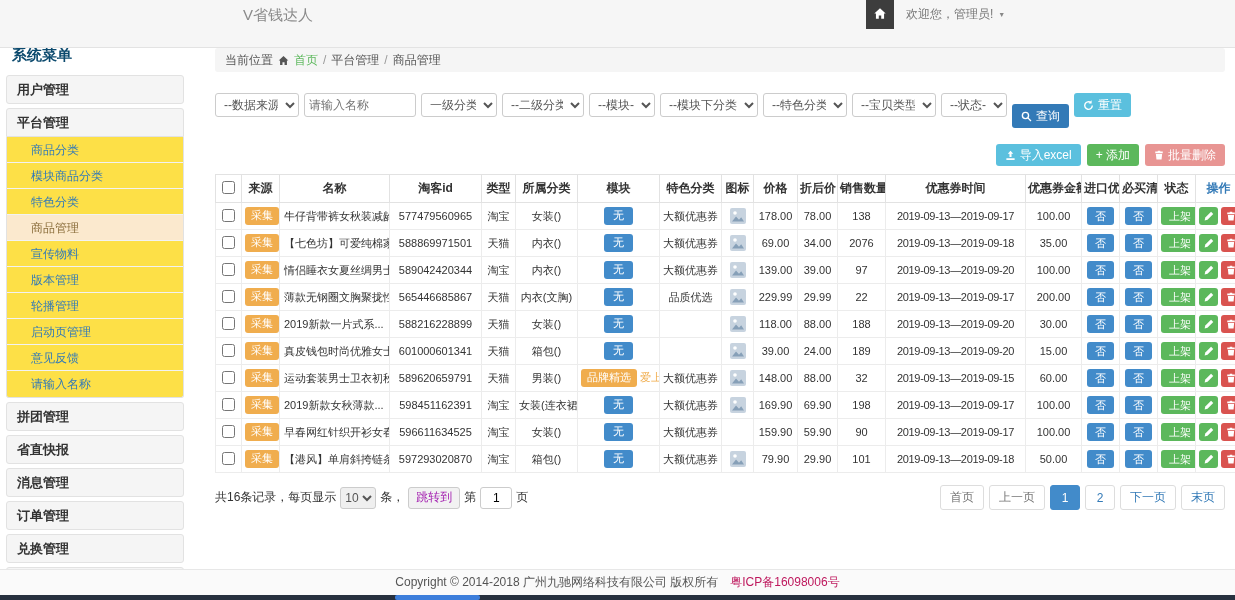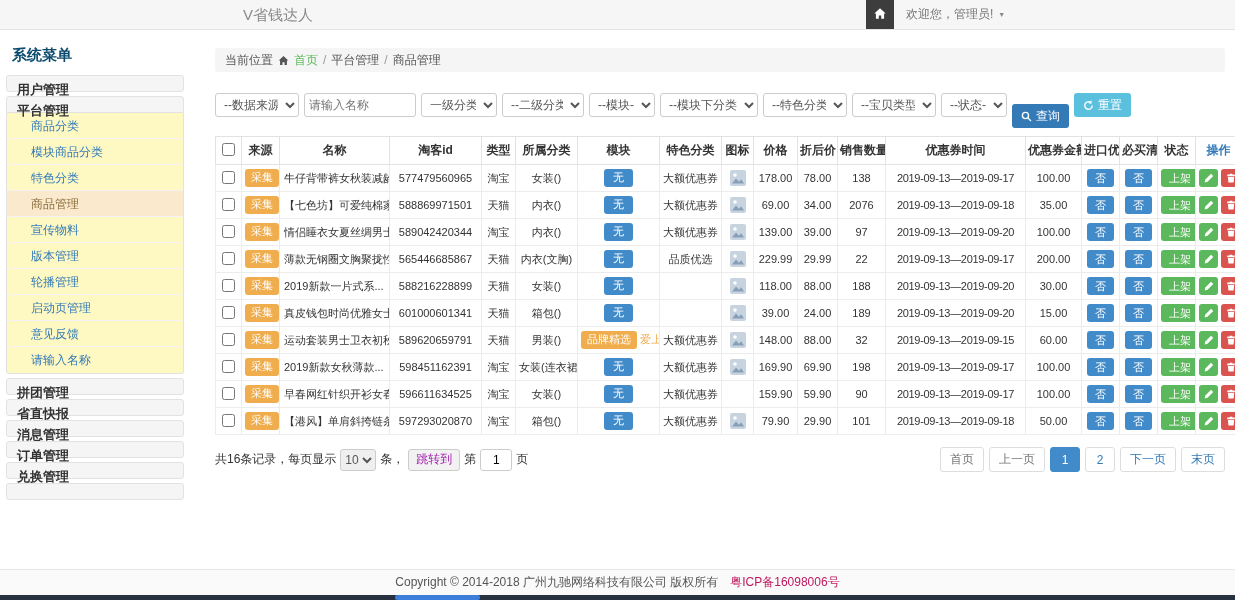--- a/index.html
+++ b/index.html
@@ -1,32 +1,32 @@
 <!DOCTYPE html>
 <html><head>
 <meta charset="utf-8">
 <style>
   *{box-sizing:border-box;margin:0;padding:0;}
   html,body{width:1235px;height:600px;}
   body{position:relative;overflow:hidden;font-family:"Liberation Sans","DejaVu Sans",sans-serif;font-size:12px;color:#333;background:#fff;}
   button{font-family:inherit;}
   
-  .topbar{position:absolute;top:0;left:0;right:0;height:30px;background:#f6f6f6;border-bottom:1px solid #e3e3e3;z-index:5;}
+  .topbar{position:absolute;top:0;left:0;right:0;height:48px;background:#f6f6f6;border-bottom:1px solid #e3e3e3;z-index:5;}
   .brand{position:absolute;left:243px;top:0;line-height:29px;font-size:15px;color:#8a8a8a;}
   .topbar-right{position:absolute;left:866px;top:0;height:29px;display:flex;align-items:stretch;}
   .home-btn{width:28px;background:#3d3d3d;display:flex;align-items:center;justify-content:center;cursor:pointer;}
   .welcome{display:flex;align-items:center;gap:5px;padding:0 12px;color:#777;cursor:pointer;}
   .caret{font-size:7px;color:#888;}
   
   .sidebar{position:absolute;top:30px;left:0;width:190px;bottom:31px;background:#fff;overflow:hidden;z-index:1;}
   .side-title{padding:16px 12px 10px;font-size:15px;font-weight:bold;color:#0c4a6e;}
   .side-group{margin:0 6px 4px;}
-  .side-group-header{height:17px;line-height:28px;padding-left:10px;background:#f5f5f5;border:1px solid #e2e2e2;border-radius:3px;font-size:13px;font-weight:bold;color:#333;cursor:pointer;}
+  .side-group-header{height:29px;line-height:28px;padding-left:10px;background:#f5f5f5;border:1px solid #e2e2e2;border-radius:3px;font-size:13px;font-weight:bold;color:#333;cursor:pointer;}
   .side-group.open .side-group-header{border-radius:3px 3px 0 0;}
-  .side-sub{border:1px solid #e2e2e2;border-top:none;border-radius:0 0 3px 3px;background:#fef9c3;}
+  .side-sub{border:1px solid #e2e2e2;border-top:none;border-radius:0 0 3px 3px;background:#fde047;}
   .side-sub-item{height:26px;line-height:26px;padding-left:24px;color:#337ab7;border-bottom:1px solid #f2f2f2;font-size:12px;cursor:pointer;}
   .side-sub-item:last-child{border-bottom:none;}
   .side-sub-item.active{background:#fbe9ce;color:#8a6d3b;}
   
   .main{position:absolute;left:190px;top:30px;right:0;bottom:31px;background:#fff;padding:18px 10px 0 25px;overflow:hidden;}
   .breadcrumb{height:24px;background:#f5f5f5;border-radius:3px;display:flex;align-items:center;gap:5px;padding:0 10px;color:#555;}
   .breadcrumb .home-link{color:#5cb85c;cursor:pointer;}
   .breadcrumb .sep{color:#999;}
   .bc-home-icon{display:inline-flex;align-items:center;}
   .filter-row{margin-top:10px;display:flex;align-items:center;gap:5px;}
@@ -164,20 +164,42 @@
       <span class="icon">
           <svg width="11" height="11" viewBox="0 0 16 16">
             <path d="M13.5 8a5.5 5.5 0 1 1-2-4.2" fill="none" stroke="#fff" stroke-width="2"></path>
             <path d="M12.5 0.5v4.5H8z" fill="#fff"></path>
           </svg>
         </span>
       <span>重置</span>
     </button>
   </div>
 
+  <div class="toolbar">
+    <button class="btn btn-info">
+      <span class="icon">
+          <svg width="11" height="11" viewBox="0 0 16 16">
+            <path d="M8 1l4 4.5H9.5V10h-3V5.5H4z" fill="#fff"></path>
+            <path d="M2 12h12v2.5H2z" fill="#fff"></path>
+          </svg>
+        </span>
+      <span>导入excel</span>
+    </button>
+    <button class="btn btn-success">
+      <span>+ 添加</span>
+    </button>
+    <button class="btn btn-soft-danger">
+      <span class="icon">
+          <svg width="10" height="10" viewBox="0 0 16 16">
+            <path fill="#fff" d="M6 1h4v1.5h4V5H2V2.5h4zM3 6.2h10L12.1 15H3.9z"></path>
+          </svg>
+        </span>
+      <span>批量删除</span>
+    </button>
+  </div>
 
   <table class="grid">
     <colgroup id="grid-cols">
         <col style="width: 26px;">
         <col style="width: 38px;">
         <col style="width: 110px;">
         <col style="width: 92px;">
         <col style="width: 34px;">
         <col style="width: 62px;">
         <col style="width: 82px;">

